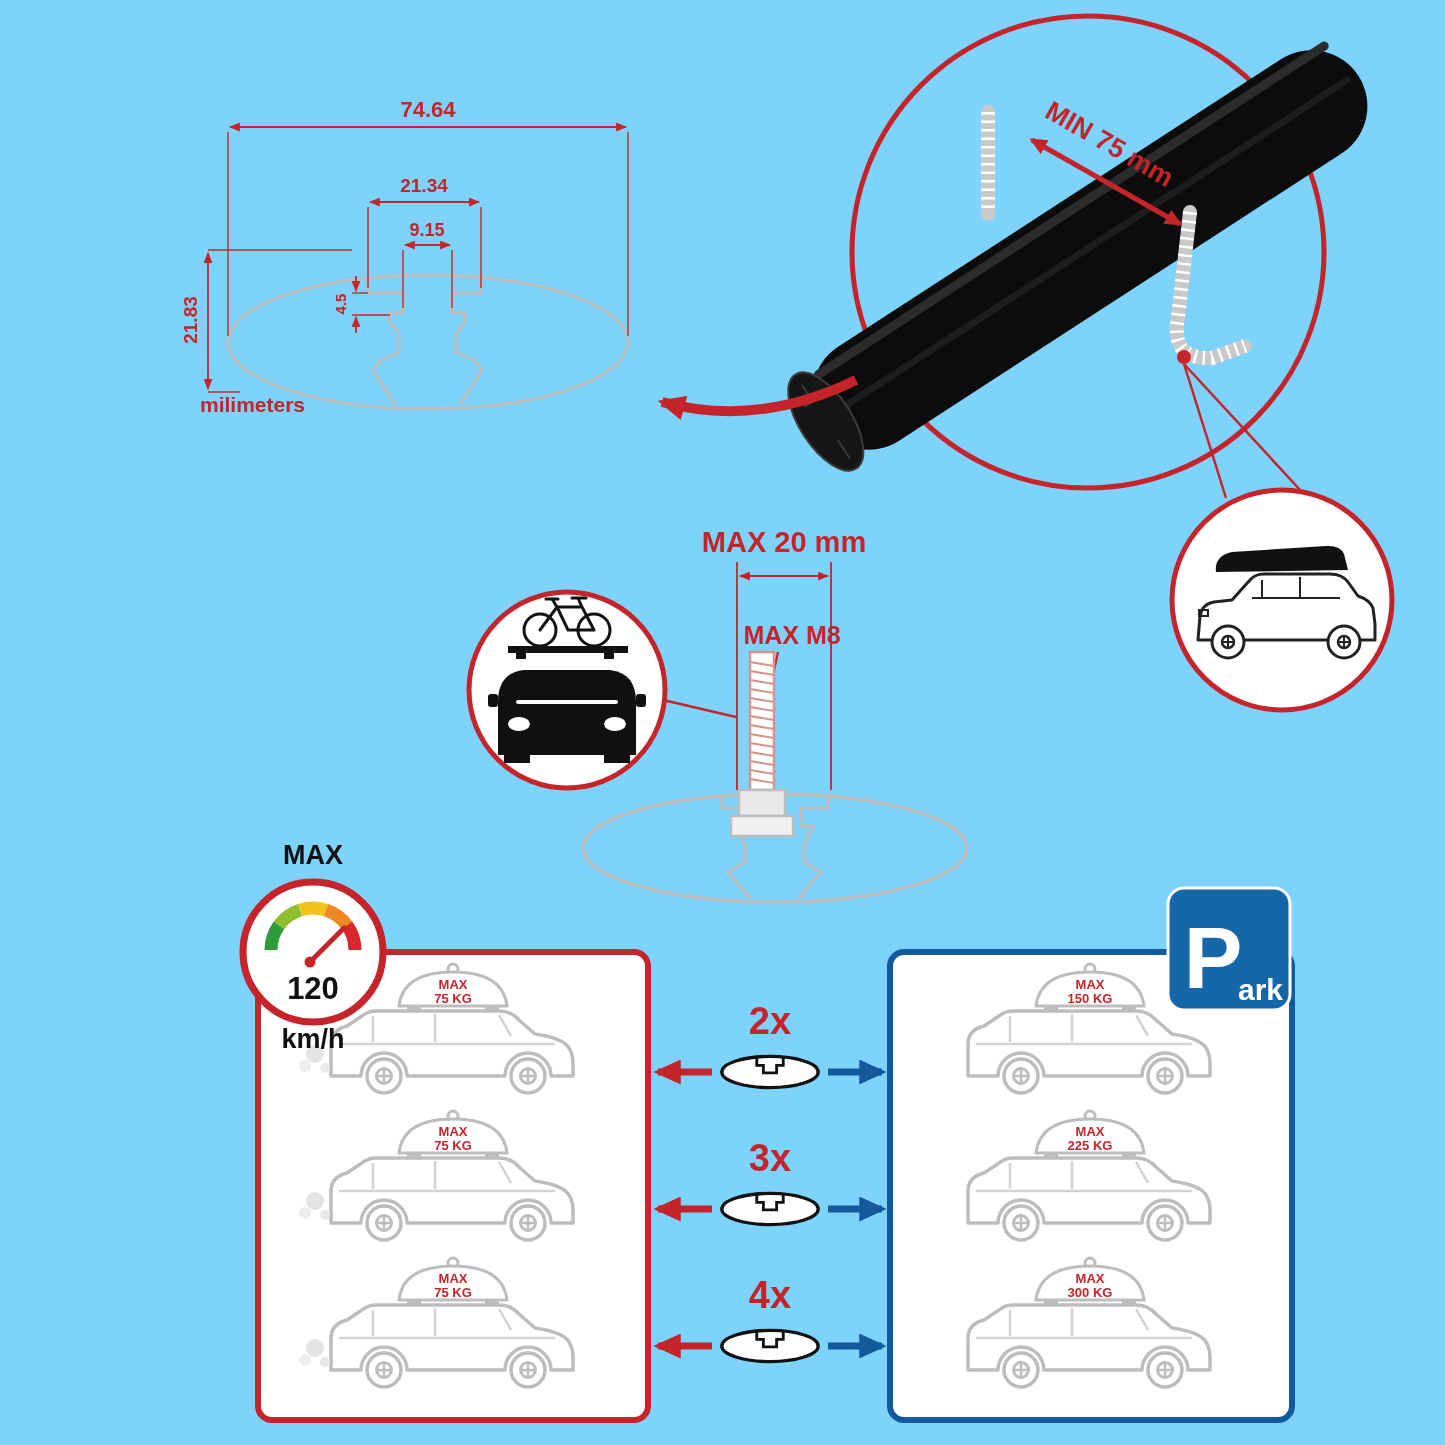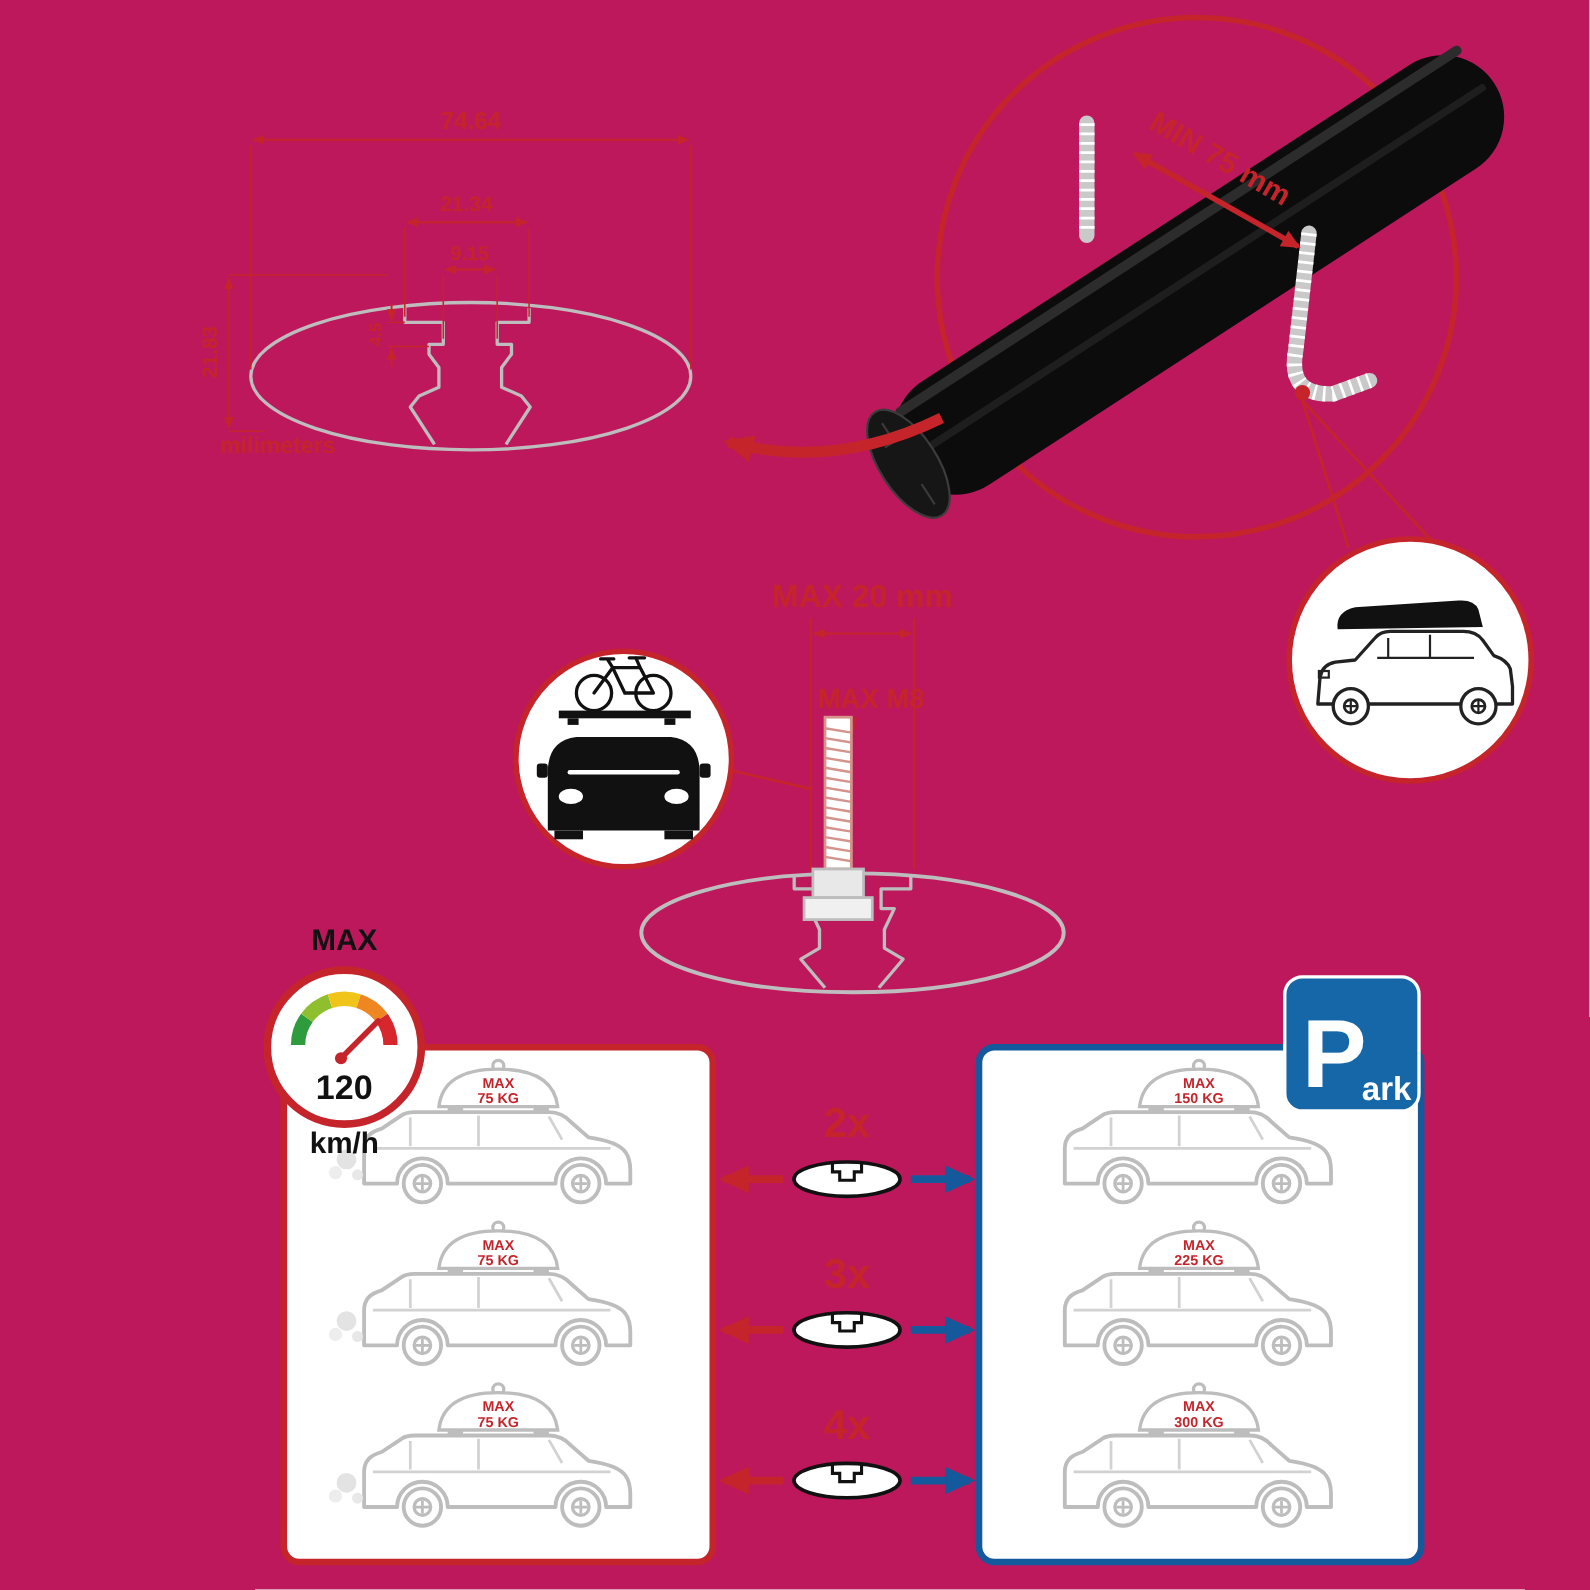--- a/index.html
+++ b/index.html
@@ -1,16 +1,16 @@
 <!DOCTYPE html>
 <html><head>
 <meta charset="utf-8">
 <style>
   html,body{margin:0;padding:0;background:#fff;}
-  #stage{position:relative;width:1445px;height:1445px;background:#be185d;overflow:hidden;
+  #stage{position:relative;width:1445px;height:1445px;background:#7dd3fc;overflow:hidden;
          font-family:"Liberation Sans",sans-serif;}
   svg{display:block;}
   text{font-family:"Liberation Sans",sans-serif;}
   .t-red{fill:#c6242b;font-weight:700;}
   .t-blk{fill:#111;font-weight:700;}
   .t-wht{fill:#fff;font-weight:700;}
   .dim{stroke:#c6242b;stroke-width:1.8;fill:none;}
   .dimthin{stroke:#c6242b;stroke-width:1.4;fill:none;}
   .gray{stroke:#bdbdbd;fill:none;}
 </style>

